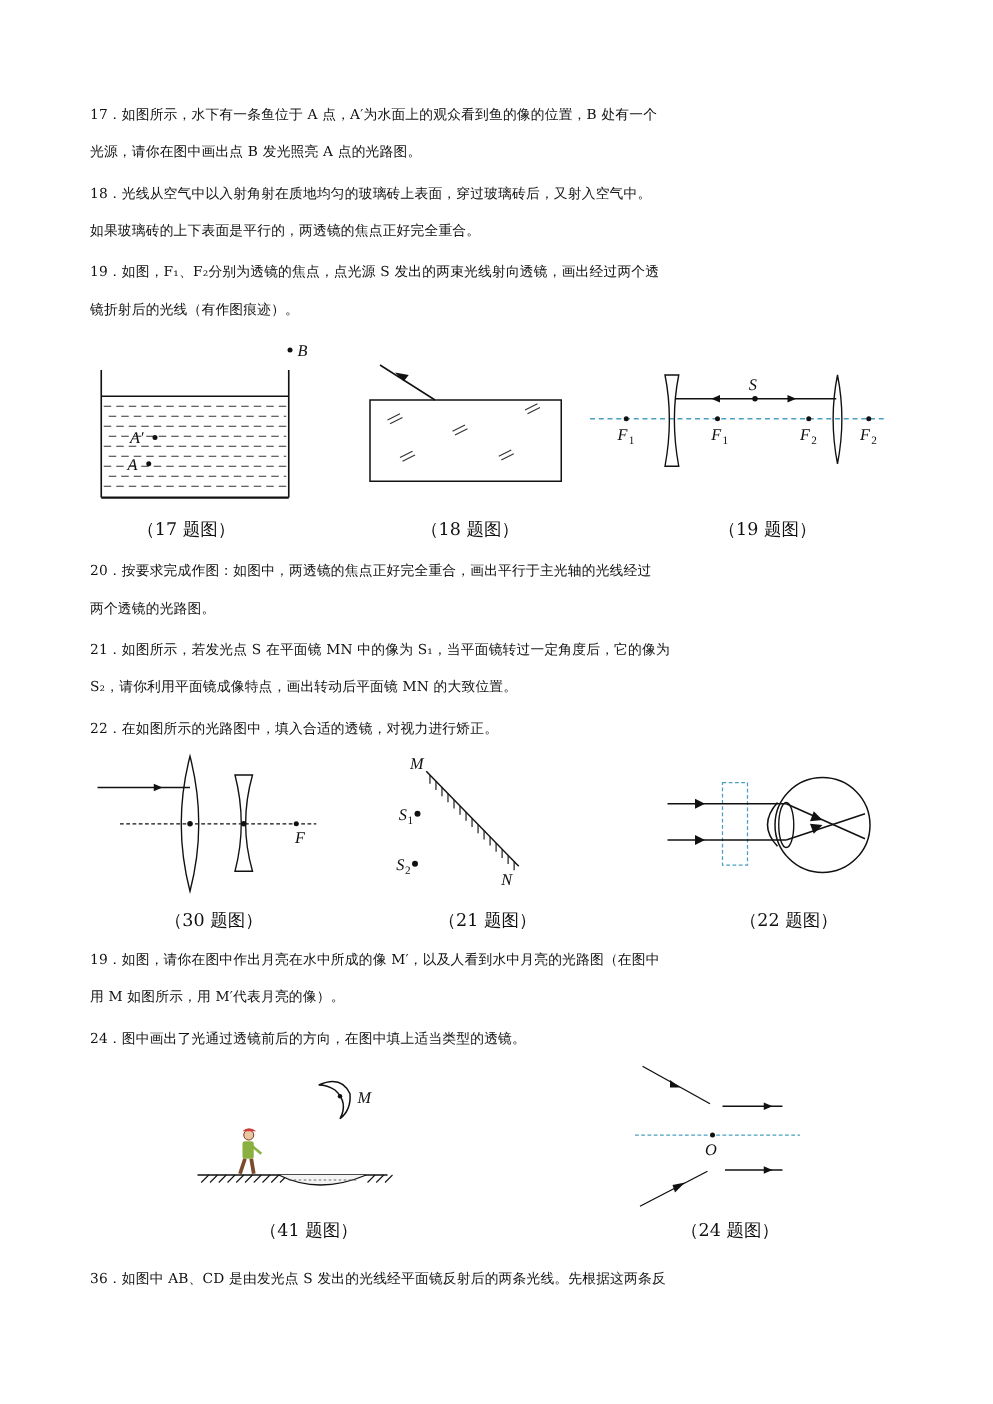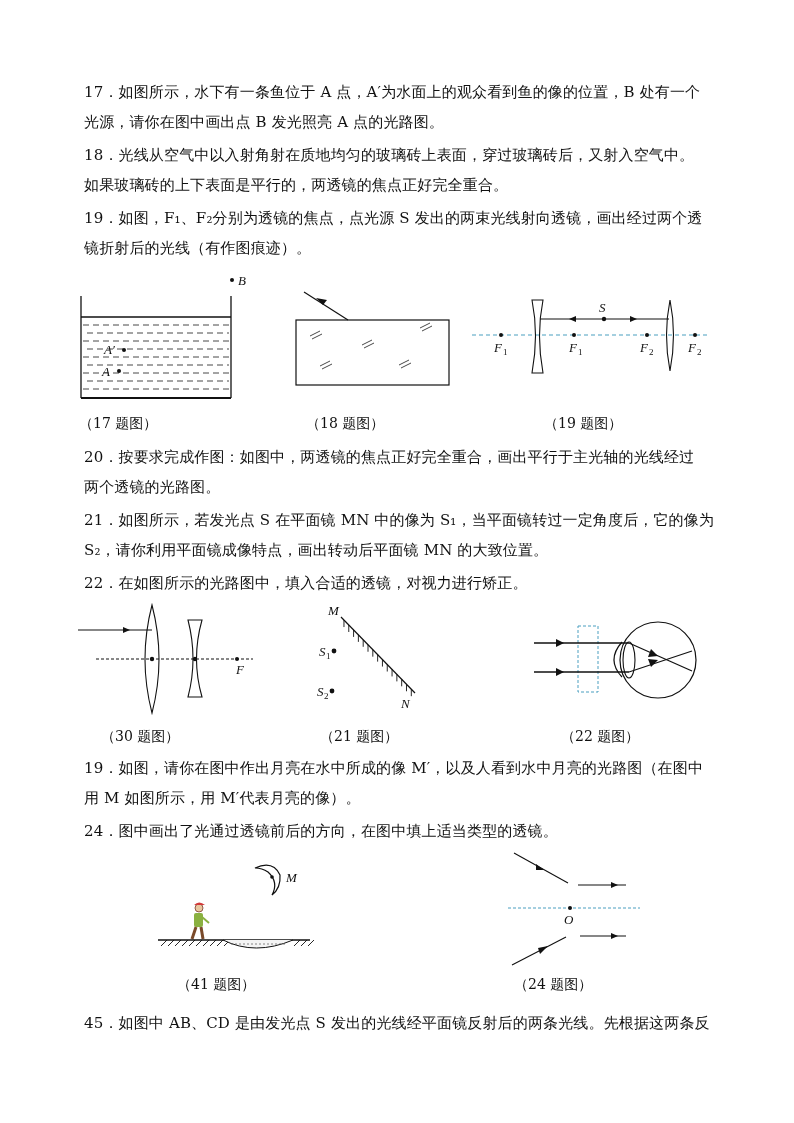--- a/index.html
+++ b/index.html
@@ -1,19 +1,19 @@
 <!DOCTYPE html>
 <html><head>
 <meta charset="utf-8">
 <style>
   html, body { margin: 0; padding: 0; background: #ffffff; }
   body { width: 794px; height: 1123px; position: relative; overflow: hidden;
          font-family: "DejaVu Serif", "Liberation Serif", serif; color: #111; }
-  .line { position: absolute; left: 84px; width: 650px; font-size: 15px; line-height: 20px; white-space: nowrap; letter-spacing: 0.15px; }
-  .cap { position: absolute; font-size: 14px; width: 140px; }
+  .line { position: absolute; left: 72px; width: 650px; font-size: 11px; line-height: 20px; white-space: nowrap; letter-spacing: 0.15px; }
+  .cap { position: absolute; font-size: 14px; text-align: center; width: 140px; }
   svg { position: absolute; overflow: visible; }
   svg text { font-family: "Liberation Serif", "DejaVu Serif", serif; font-style: italic; font-size: 13px; fill: #111; }
   svg text.sub { font-size: 9px; font-style: normal; }
 </style>
 </head>
 <body>
 
 <div class="line" style="top:82px">17．如图所示，水下有一条鱼位于 A 点，A′为水面上的观众看到鱼的像的位置，B 处有一个</div>
 <div class="line" style="top:112px">光源，请你在图中画出点 B 发光照亮 A 点的光路图。</div>
 <div class="line" style="top:145px">18．光线从空气中以入射角射在质地均匀的玻璃砖上表面，穿过玻璃砖后，又射入空气中。</div>
@@ -201,13 +201,13 @@
   <line x1="8" y1="60" x2="140" y2="60" stroke="#4a9fc0" stroke-width="1" stroke-dasharray="3,2"></line>
   <circle cx="70" cy="60" r="2" fill="#111"></circle>
   <text x="64" y="76">O</text>
   <line x1="12" y1="117" x2="66" y2="89" stroke="#111" stroke-width="1.1"></line>
   <polygon points="48,98 38,100 40,106" fill="#111"></polygon>
   <line x1="80" y1="88" x2="126" y2="88" stroke="#111" stroke-width="1.1"></line>
   <polygon points="118,88 111,85 111,91" fill="#111"></polygon>
 </svg>
 <div class="cap" style="left:514px;top:976px">（24 题图）</div>
 
-<div class="line" style="top:1013px">45．如图中 AB、CD 是由发光点 S 发出的光线经平面镜反射后的两条光线。先根据这两条反</div>
+<div class="line" style="top:1013px">36．如图中 AB、CD 是由发光点 S 发出的光线经平面镜反射后的两条光线。先根据这两条反</div>
 
 </body></html>

